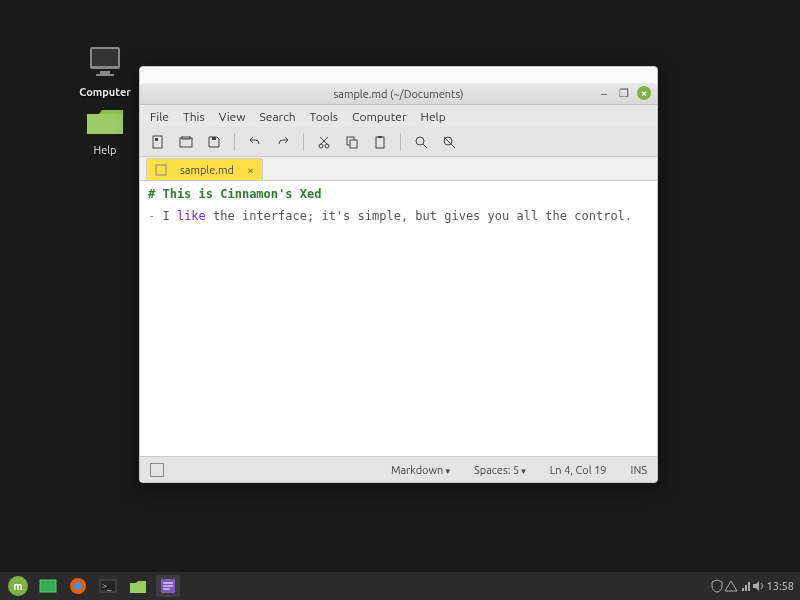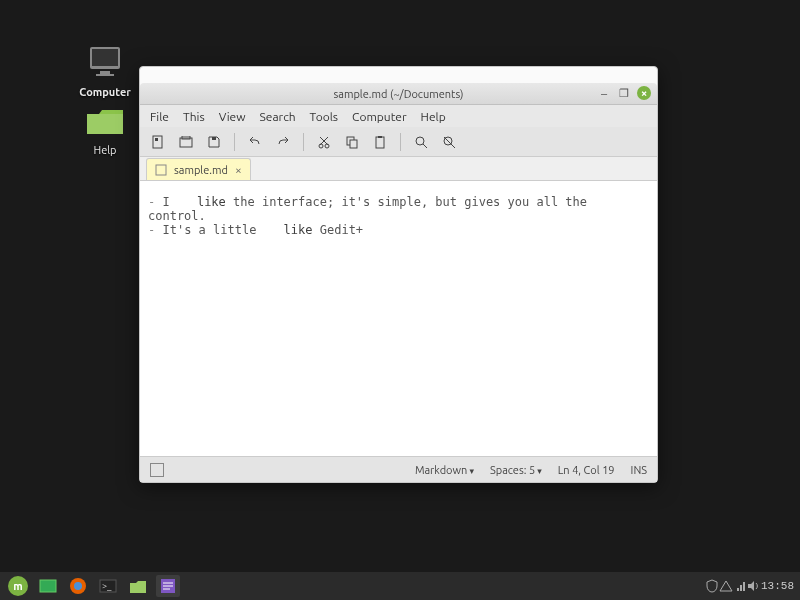--- a/index.html
+++ b/index.html
@@ -23,37 +23,37 @@
 .titlebar { height:22px; background:linear-gradient(#e8e8e8,#d8d8d8); border-bottom:1px solid #c0c0c0; display:flex; align-items:center; justify-content:center; position:relative; border-radius:4px 4px 0 0; color:#444; font-size:11px;margin-top:16px; }
 .title-controls { position:absolute; right:6px; top:3px; display:flex; gap:6px; align-items:center; }
 .title-controls .tc { width:14px; height:14px; display:flex; align-items:center; justify-content:center; cursor:pointer; color:#555; }
 .tc.close-btn { background:#7cb342; border-radius:50%; color:#fff; font-weight:bold; font-size:11px; }
 .menubar { height:22px; background:#e8e8e8; display:flex; gap:14px; padding:0 10px; align-items:center; font-size:12px; color:#333; }
 .menubar span { cursor:pointer; }
 .toolbar { height:30px; background:#e4e4e4; border-bottom:1px solid #ccc; display:flex; align-items:center; gap:12px; padding:0 10px; }
 .toolbar .tb { width:16px; height:16px; display:flex; align-items:center; justify-content:center; color:#444; cursor:pointer; }
 .toolbar .sep { width:1px; height:18px; background:#bbb; }
 .tabbar { height:24px; background:#efefef; border-bottom:1px solid #ccc; display:flex; align-items:flex-end; padding-left:6px; }
-.tab { height:22px; background:#fef9c3; border:1px solid #ccc; border-bottom:none; border-radius:3px 3px 0 0; padding:0 8px; display:flex; align-items:center; gap:7px; font-size:11px; color:#444; }
+.tab { height:22px; background:#fde047; border:1px solid #ccc; border-bottom:none; border-radius:3px 3px 0 0; padding:0 8px; display:flex; align-items:center; gap:13px; font-size:11px; color:#444; }
 .tab .tx { cursor:pointer; color:#666; font-size:12px; }
 .editor { flex:1; background:#fff; padding:6px 8px; font-family:"DejaVu Sans Mono","Courier New",monospace; font-size:12px; color:#555; overflow:hidden; }
 .editor .h1 { color:#2e7d32; font-weight:bold; }
 .editor .li-dash { color:#888; }
-.editor .kw { color:#404040;margin-left:20px; }
+.editor .kw { color:#6d28d9; }
 .editor .txt{ color:#555;}
 .statusbar { height:26px; background:#e4e4e4; border-top:1px solid #ccc; display:flex; align-items:center; justify-content:space-between; padding:0 10px; font-size:11px; color:#444; }
-.statusbar .right { display:flex; gap:16px; align-items:flex-start; }
+.statusbar .right { display:flex; gap:24px; align-items:flex-start; }
 .statusbar .dd::after { content:" ▾"; font-size:9px; }
 .statusbar .sideicon { width:14px; height:14px; border:1px solid #888; display:inline-block; }
 
 .taskbar { position:absolute; left:0; right:0; bottom:0; height:28px; background:#2b2b2b; display:flex; align-items:center; justify-content:space-between; padding:0 6px; }
 .taskbar .left{ display:flex; gap:6px; align-items:center;}
 .tb-btn { width:24px; height:22px; display:flex; align-items:center; justify-content:center; border-radius:2px; cursor:pointer; }
 .tb-btn.active { background:#3d3d3d; }
-.taskbar .right { display:flex; align-items:center; color:#ccc; font-size:11px;font-family:Liberation Mono, monospace; }
+.taskbar .right { display:flex; align-items:center; color:#ccc; font-size:11px; }
 .tray-ic { width:14px; height:14px; color:#aaa; display:flex; align-items:center; justify-content:center; cursor:pointer; }
 .mint-logo{ width:20px;height:20px;background:#7cb342;border-radius:50%;display:flex;align-items:center;justify-content:center;color:#fff;font-weight:bold;font-size:11px;}
 </style>
 </head>
 <body>
 
 <div class="desktop-icon" style="left:70px; top:42px;font-weight:bold;">
   <div class="ic">
     <svg width="38" height="34">
         <rect x="4" y="2" width="30" height="22" rx="2" fill="#888"></rect>
@@ -160,23 +160,23 @@
   <div class="tabbar">
     <div class="tab">
       <svg width="12" height="12">
           <rect x="1" y="1" width="10" height="10" fill="none" stroke="#888"></rect>
         </svg>
       <span>sample.md</span>
       <span class="tx">×</span>
     </div>
   </div>
   <div class="editor">
+    <div class="h1"># This is Cinnamon's Xed</div>
     <div style="height:8px"></div>
     <div><span class="li-dash">- </span><span class="txt">I </span><span class="kw">like</span><span class="txt"> the interface; it's simple, but gives you all the control.</span></div>
-    <div><span class="li-dash">- </span><span class="txt">It's a little </span><span class="kw">like</span><span class="txt"> Gedit+</span></div>
   </div>
   <div class="statusbar">
     <span class="sideicon"></span>
     <div class="right">
       <span class="dd">Markdown</span>
       <span class="dd">Spaces: 5</span>
       <span>Ln 4, Col 19</span>
       <span>INS</span>
     </div>
   </div>

